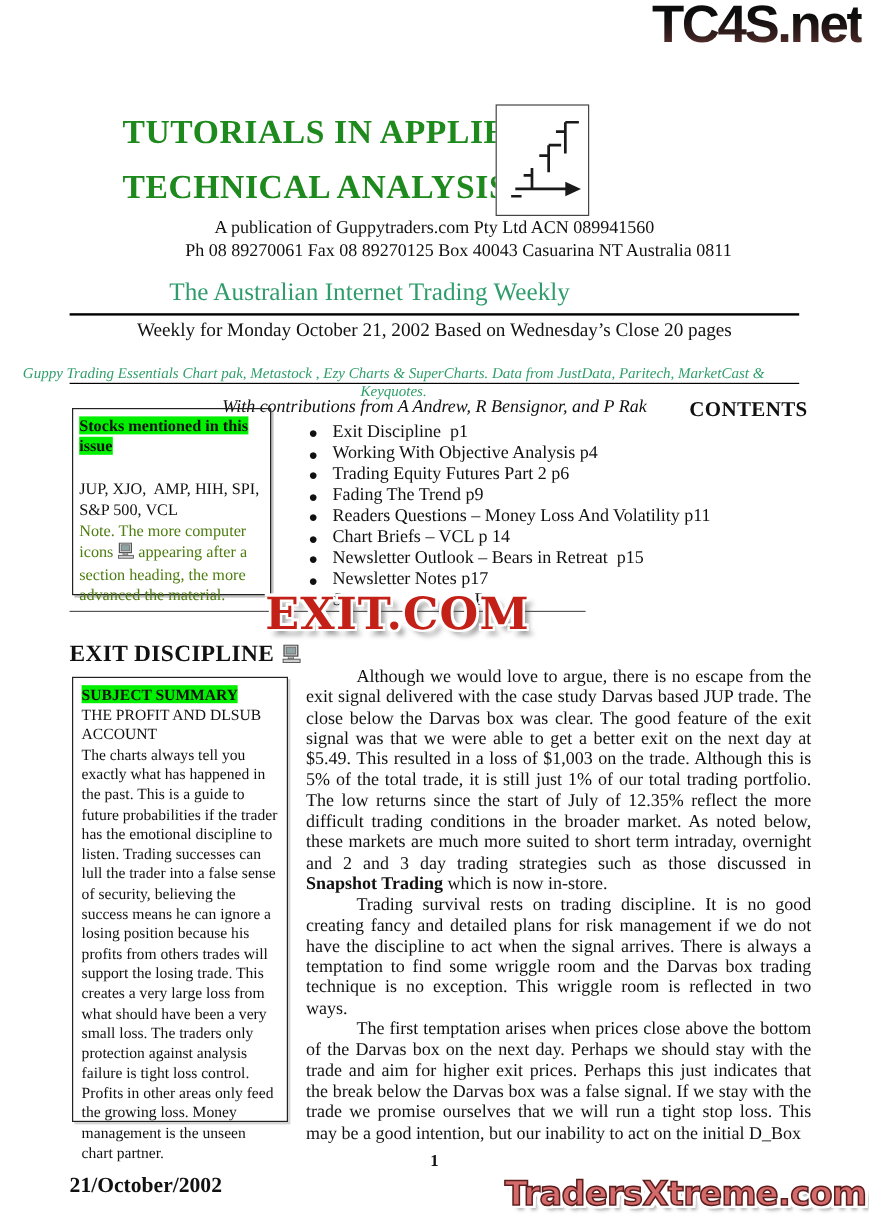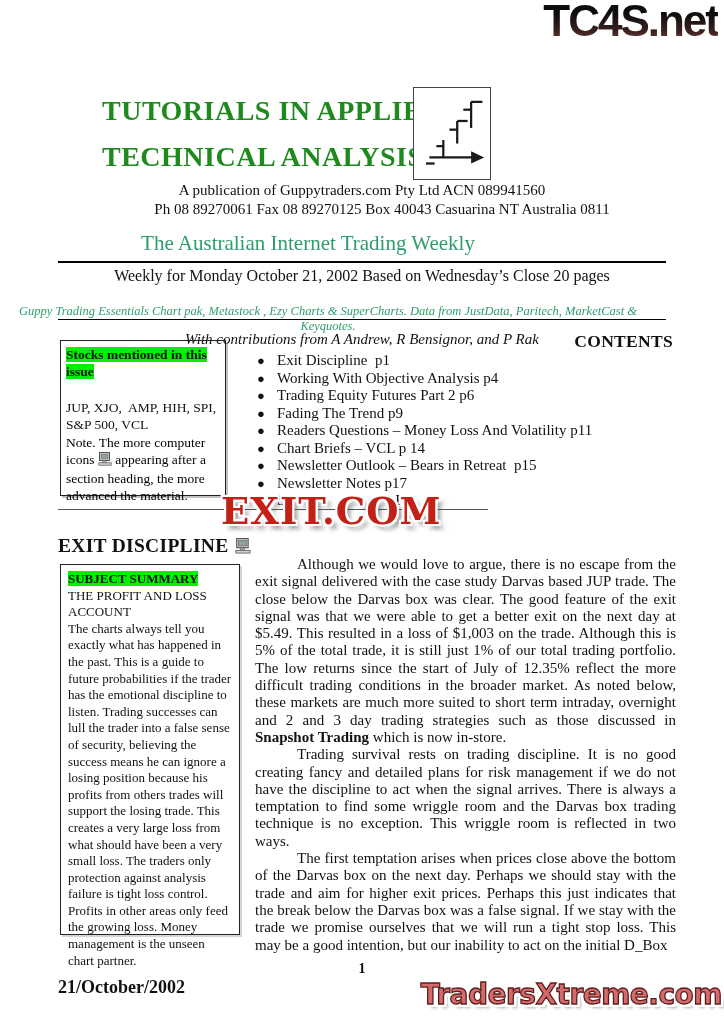--- a/index.html
+++ b/index.html
@@ -53,21 +53,21 @@
   
   .stocks-box{
     position:absolute;left:60px;top:340px;width:166px;height:156px;
     border:1px solid #222;box-shadow:2px 2px 0 rgba(120,120,120,.45);
     padding:5px 5px;box-sizing:border-box;
     font-size:13.5px;line-height:17px;
   }
   .hl{background:#00f000;}
   .stocks-heading{font-weight:bold;}
   .stocks-list{margin-top:19px;white-space:pre-wrap;}
-  .stocks-note{color:#000000;margin-top:1px;}
+  .stocks-note{color:#4d7c0f;margin-top:1px;}
   
   .contents{position:absolute;left:233px;top:331px;width:440px;}
   .contents-heading{font-weight:bold;font-size:17.5px;letter-spacing:.3px;text-align:right;}
   .contents-item{
     display:flex;font-size:15px;line-height:17.5px;white-space:pre-wrap;
   }
   .contents-item .bullet{width:20px;margin-left:24px;font-size:13px;}
   .obscured{letter-spacing:0;}
   .obscured .gap{display:inline-block;width:110px;}
   
@@ -184,21 +184,21 @@
 
   <div class="article-heading"><span>EXIT DISCIPLINE</span><span class="pc pc-icon"><svg width="16" height="16" viewBox="0 0 14 14">
           <rect x="1.5" y="0.5" width="10" height="8" fill="#dcdcdc" stroke="#555"></rect>
           <rect x="3" y="2" width="7" height="5" fill="#8fa3a3" stroke="#666" stroke-width=".6"></rect>
           <rect x="4.5" y="8.8" width="4" height="1.6" fill="#bbb" stroke="#666" stroke-width=".5"></rect>
           <rect x="0.8" y="10.8" width="12.4" height="2.4" fill="#cfcfcf" stroke="#555" stroke-width=".7"></rect>
         </svg></span></div>
 
   <div class="sidebar-box">
     <span class="hl sidebar-heading">SUBJECT SUMMARY</span>
-    <div>THE PROFIT AND LOSS ACCOUNT</div>
+    <div>THE PROFIT AND DLSUB ACCOUNT</div>
     <div>The charts always tell you exactly what has happened in the past. This is a guide to future probabilities if the trader has the emotional discipline to listen. Trading successes can lull the trader into a false sense of security, believing the success means he can ignore a losing position because his profits from others trades will support the losing trade. This creates a very large loss from what should have been a very small loss. The traders only protection against analysis failure is tight loss control. Profits in other areas only feed the growing loss. Money management is the unseen chart partner.</div>
   </div>
 
   <div class="main-col">
     <p><span>Although we would  love to argue, there is no  escape from the exit signal delivered with the case study Darvas based JUP trade. The close below the Darvas box was clear. The good feature of the exit signal was that we were able to get a better exit on the next day at $5.49. This resulted in a loss of $1,003 on the trade. Although this is 5% of the total trade, it is still just 1% of our total trading portfolio. The low returns since the start of July of 12.35% reflect the more difficult trading conditions in the broader market. As noted below, these markets are much more suited to short term intraday, overnight and 2 and 3 day trading strategies such as those discussed in </span><span class="bold">Snapshot Trading</span><span> which is now in-store.</span></p>
     <p>Trading survival rests on trading discipline. It is no good creating fancy and detailed plans for risk management if we do not have the discipline to act when the signal arrives. There is always a temptation to find some wriggle room and the Darvas box trading technique is no exception. This wriggle room is reflected in two ways.</p>
     <p>The first temptation arises when prices close above the bottom of the Darvas box on the next day. Perhaps we should stay with the trade and aim for higher exit prices. Perhaps this just indicates that the break below the Darvas box was a false signal. If we stay with the trade we promise ourselves that we will run a  tight stop loss. This may be a good intention, but our inability to act on the initial D_Box</p>
   </div>
 
   <div class="footer-date">21/October/2002</div>

